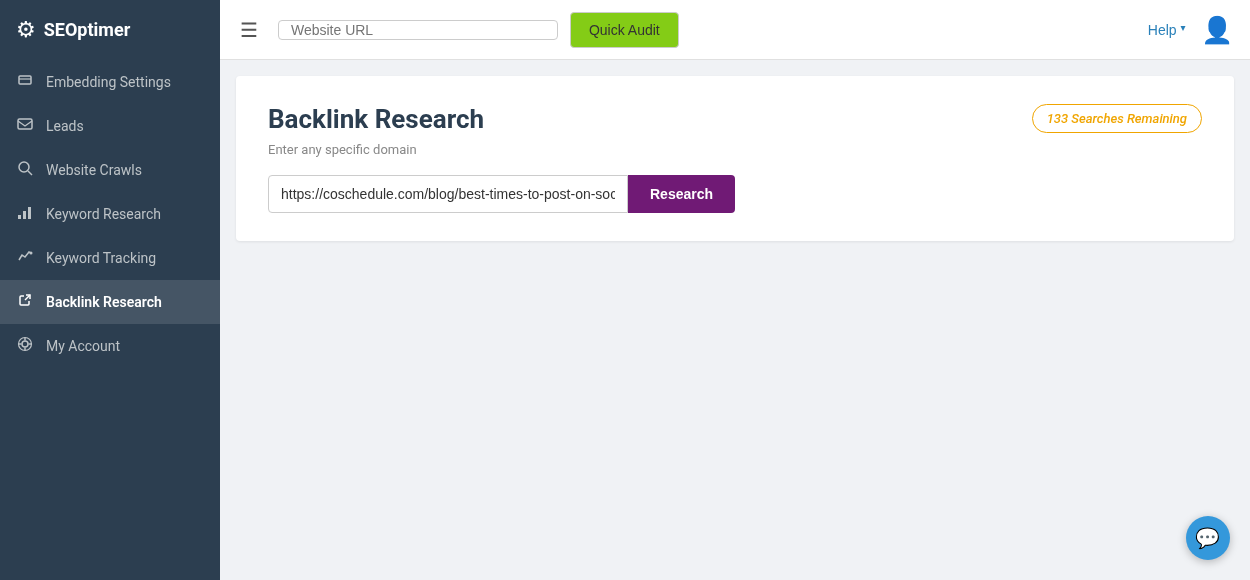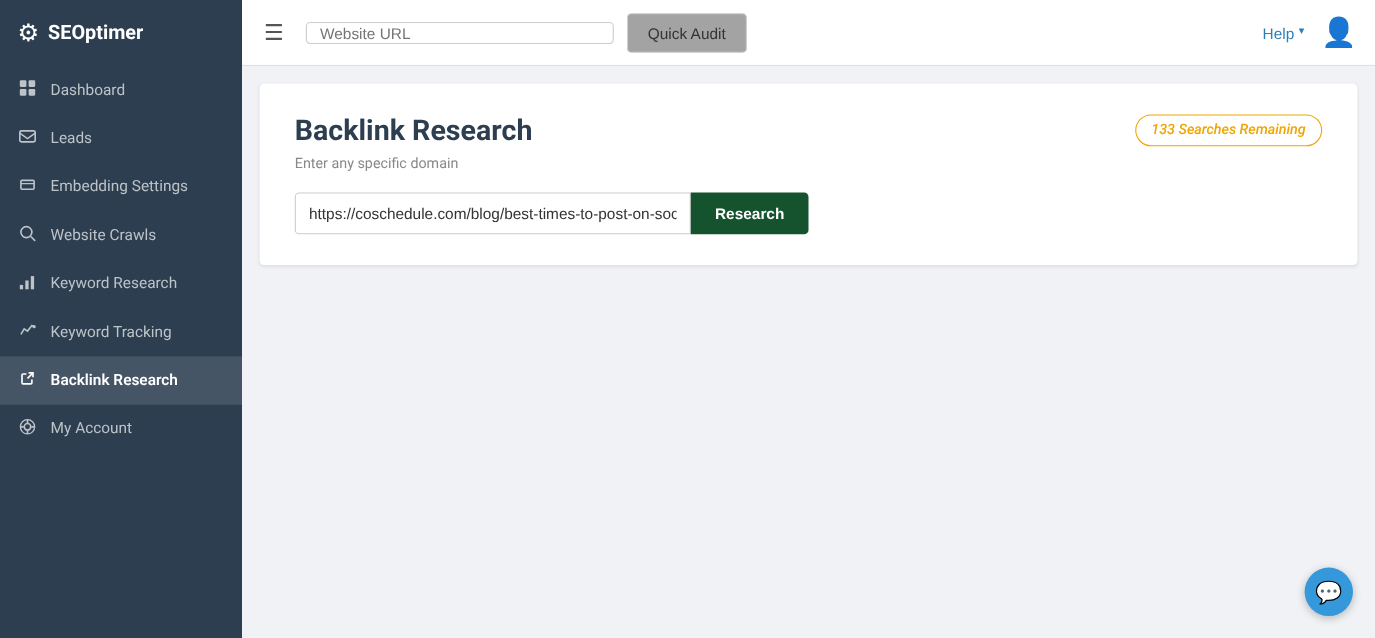--- a/index.html
+++ b/index.html
@@ -21,21 +21,21 @@
     .hamburger-btn {
       background: none; border: none; cursor: pointer;
       font-size: 20px; color: #555; padding: 4px 8px;
     }
     .url-input {
       flex: 0 0 280px; height: 20px; border: 1px solid #ccc;
       border-radius: 4px; padding: 0 12px; font-size: 14px; color: #555;
       outline: none;
     }
     .quick-audit-btn {
-      height: 36px; padding: 0 18px; background: #a3a3a3;
+      height: 36px; padding: 0 18px; background: #84cc16;
       border: 1px solid #ccc; border-radius: 4px; cursor: pointer;
       font-size: 14px; color: #333; font-weight: 500;
     }
     .topbar-right { margin-left: auto; display: flex; align-items: center; gap: 16px; }
     .help-btn {
       background: none; border: none; cursor: pointer;
       font-size: 14px; color: #2980b9; font-weight: 500;
       display: flex; gap: 4px;
     }
     .help-chevron { font-size: 10px; }
@@ -74,21 +74,21 @@
       font-style: italic;
     }
     .subtitle { font-size: 13px; color: #888; margin-bottom: 18px; }
     .search-row { display: flex; align-items: center; gap: 0; }
     .domain-input {
       width: 360px; height: 38px; border: 1px solid #ccc;
       border-radius: 4px 0 0 4px; padding: 0 12px; font-size: 14px;
       color: #333; outline: none;
     }
     .research-btn {
-      height: 38px; padding: 0 22px; background: #14532d;
+      height: 38px; padding: 0 22px; background: #701a75;
       border: none; border-radius: 0 4px 4px 0; cursor: pointer;
       font-size: 14px; color: #fff; font-weight: 600;
     }
 
     .bottom-area { flex: 1; background: #f0f2f5; }
 
     
     .chat-btn {
       position: fixed; bottom: 20px; right: 20px;
       width: 44px; height: 44px; background: #3498db;
@@ -114,42 +114,33 @@
       <span class="help-chevron">▾</span>
     </button>
     <span class="user-icon">👤</span>
   </div>
 </div>
 
 <div class="main-layout">
 
   <nav class="sidebar">
 
-  <div class="sidebar-item">
-        <span class="s-icon"><svg width="16" height="16" viewBox="0 0 16 16" fill="none">
-            <rect x="1" y="1" width="6" height="6" rx="1" fill="currentColor"></rect>
-            <rect x="9" y="1" width="6" height="6" rx="1" fill="currentColor"></rect>
-            <rect x="1" y="9" width="6" height="6" rx="1" fill="currentColor"></rect>
-            <rect x="9" y="9" width="6" height="6" rx="1" fill="currentColor"></rect>
-          </svg></span>
-        <span>Dashboard</span>
+      <div class="sidebar-item">
+        <span class="s-icon"><svg width="16" height="16" viewBox="0 0 16 16" fill="none">
+            <rect x="2" y="4" width="12" height="8" rx="1" stroke="currentColor" stroke-width="1.5" fill="none"></rect>
+            <line x1="2" y1="7" x2="14" y2="7" stroke="currentColor" stroke-width="1.2"></line>
+          </svg></span>
+        <span>Embedding Settings</span>
       </div>
       <div class="sidebar-item">
         <span class="s-icon"><svg width="16" height="16" viewBox="0 0 16 16" fill="none">
             <rect x="1" y="3" width="14" height="10" rx="1.5" stroke="currentColor" stroke-width="1.5" fill="none"></rect>
             <path d="M1 5l7 5 7-5" stroke="currentColor" stroke-width="1.3" fill="none"></path>
           </svg></span>
         <span>Leads</span>
-      </div>
-      <div class="sidebar-item">
-        <span class="s-icon"><svg width="16" height="16" viewBox="0 0 16 16" fill="none">
-            <rect x="2" y="4" width="12" height="8" rx="1" stroke="currentColor" stroke-width="1.5" fill="none"></rect>
-            <line x1="2" y1="7" x2="14" y2="7" stroke="currentColor" stroke-width="1.2"></line>
-          </svg></span>
-        <span>Embedding Settings</span>
       </div>
       <div class="sidebar-item">
         <span class="s-icon"><svg width="16" height="16" viewBox="0 0 16 16" fill="none">
             <circle cx="7" cy="7" r="5" stroke="currentColor" stroke-width="1.5" fill="none"></circle>
             <line x1="11" y1="11" x2="15" y2="15" stroke="currentColor" stroke-width="1.5"></line>
           </svg></span>
         <span>Website Crawls</span>
       </div>
       <div class="sidebar-item">
         <span class="s-icon"><svg width="16" height="16" viewBox="0 0 16 16" fill="none">

